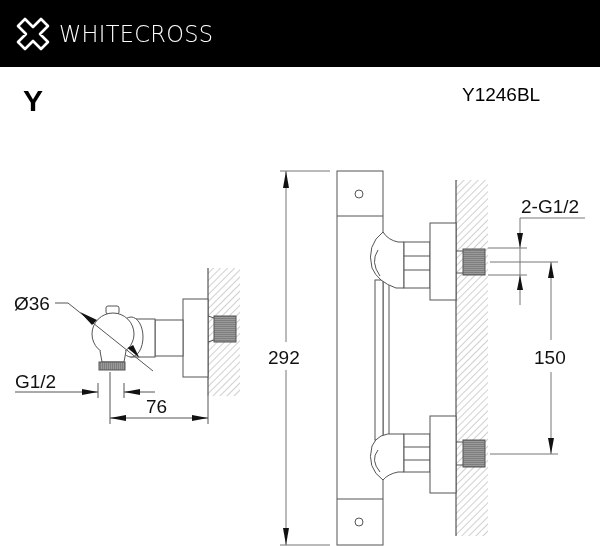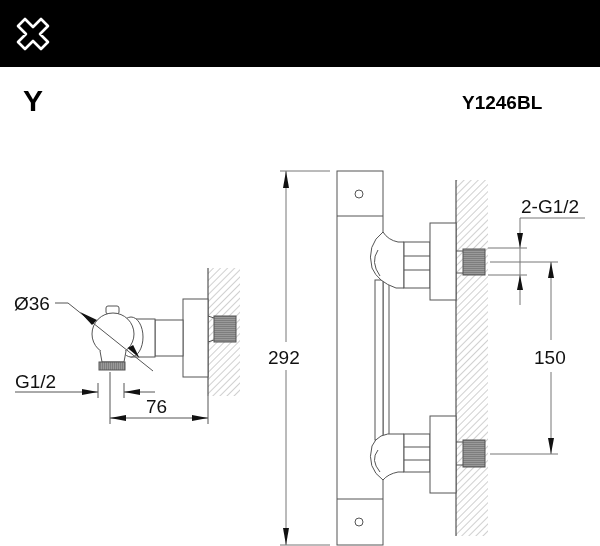--- a/index.html
+++ b/index.html
@@ -2,32 +2,33 @@
 <html><head>
 <meta charset="utf-8">
 <style>
   html, body { margin:0; padding:0; background:#ffffff; }
   body { width:600px; height:546px; position:relative; overflow:hidden; font-family:"Liberation Sans", sans-serif; }
   .header { position:absolute; left:0; top:0; width:600px; height:67px; background:#000000; }
   .logo { position:absolute; left:16px; top:17px; display:flex; align-items:center; }
   .logo-icon { width:34px; height:34px; }
   .logo-text { color:#ffffff; font-family:"DejaVu Sans", sans-serif; font-size:22.5px; letter-spacing:0.3px; margin-left:9px; font-weight:300; }
   .series { position:absolute; left:23px; top:84px; font-size:30px; font-weight:bold; color:#000; }
-  .model { position:absolute; left:462px; top:92px; font-size:19px; font-weight:bold; color:#000; }
+  .model { position:absolute; left:462px; top:84px; font-size:19px; font-weight:normal; color:#000; }
   svg.drawing { position:absolute; left:0; top:0; }
   .dim { font-family:"Liberation Sans", sans-serif; font-size:19px; fill:#111; }
 </style>
 </head>
 <body>
 
 <div class="header">
   <div class="logo">
     <svg class="logo-icon" viewBox="0 0 34 34">
       <path d="M9 2 L17 10 L25 2 L32 9 L24 17 L32 25 L25 32 L17 24 L9 32 L2 25 L10 17 L2 9 Z" fill="none" stroke="#ffffff" stroke-width="2.6" stroke-linejoin="round"></path>
     </svg>
+    <span class="logo-text">WHITECROSS</span>
   </div>
 </div>
 
 <div class="series">Y</div>
 <div class="model">Y1246BL</div>
 
 <svg class="drawing" width="600" height="546" viewBox="0 0 600 546">
   <defs>
     <pattern id="hatch" patternUnits="userSpaceOnUse" width="5" height="5" patternTransform="rotate(45)">
       <line x1="0" y1="0" x2="0" y2="5" stroke="#8a8a8a" stroke-width="0.8"></line>

